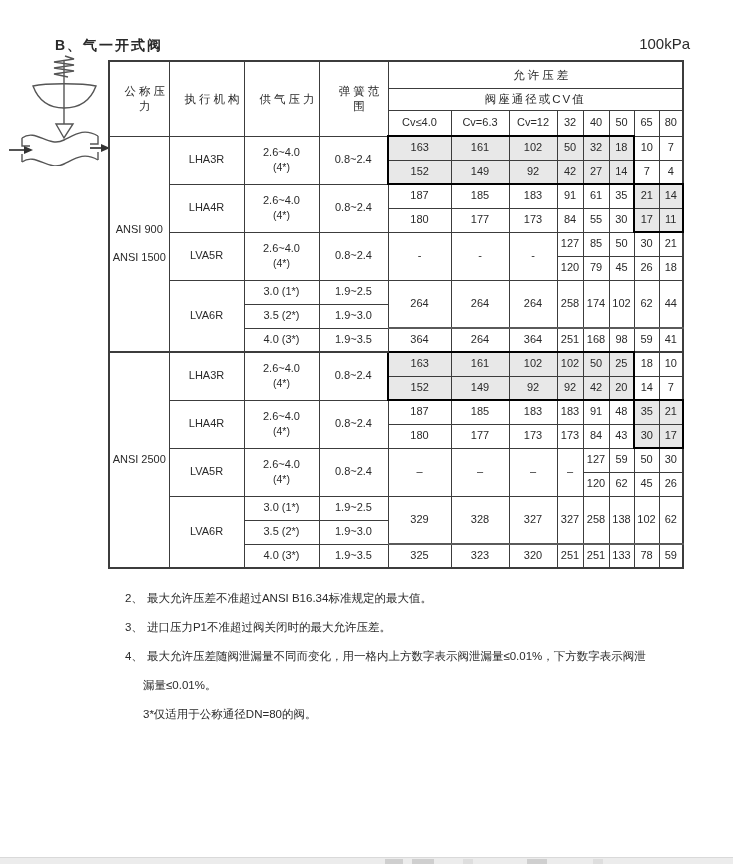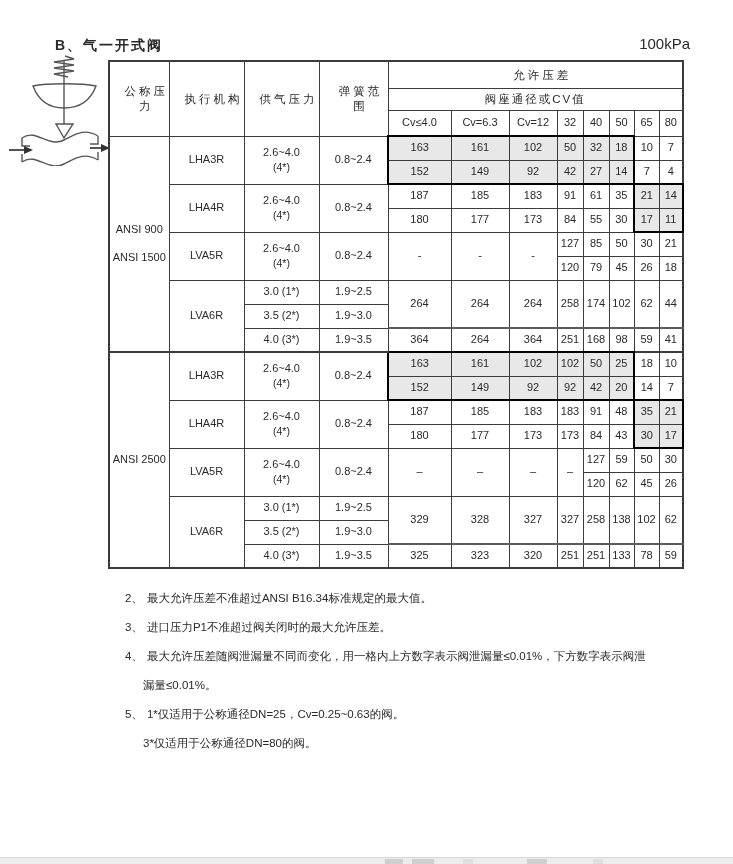--- a/index.html
+++ b/index.html
@@ -333,23 +333,20 @@
     </div>
     <div class="note-line ind1">
       <span class="note-num">3、</span><span>进口压力P1不准超过阀关闭时的最大允许压差。</span>
     </div>
     <div class="note-line ind1">
       <span class="note-num">4、</span><span>最大允许压差随阀泄漏量不同而变化，用一格内上方数字表示阀泄漏量≤0.01%，下方数字表示阀泄</span>
     </div>
     <div class="note-line ind2">
       <span>漏量≤0.01%。</span>
     </div>
-    <div class="note-line ind1">
-      <span class="note-num">5、</span><span>1*仅适用于公称通径DN=25，Cv=0.25~0.63的阀。</span>
-    </div>
     <div class="note-line ind2">
       <span>3*仅适用于公称通径DN=80的阀。</span>
     </div>
   </div>
 
   <div class="bottom-strip">
     <div class="strip-seg" style="left:385px;width:18px;"></div>
     <div class="strip-seg" style="left:412px;width:22px;"></div>
     <div class="strip-seg" style="left:463px;width:10px;background:#dedede;"></div>
     <div class="strip-seg" style="left:527px;width:20px;"></div>

